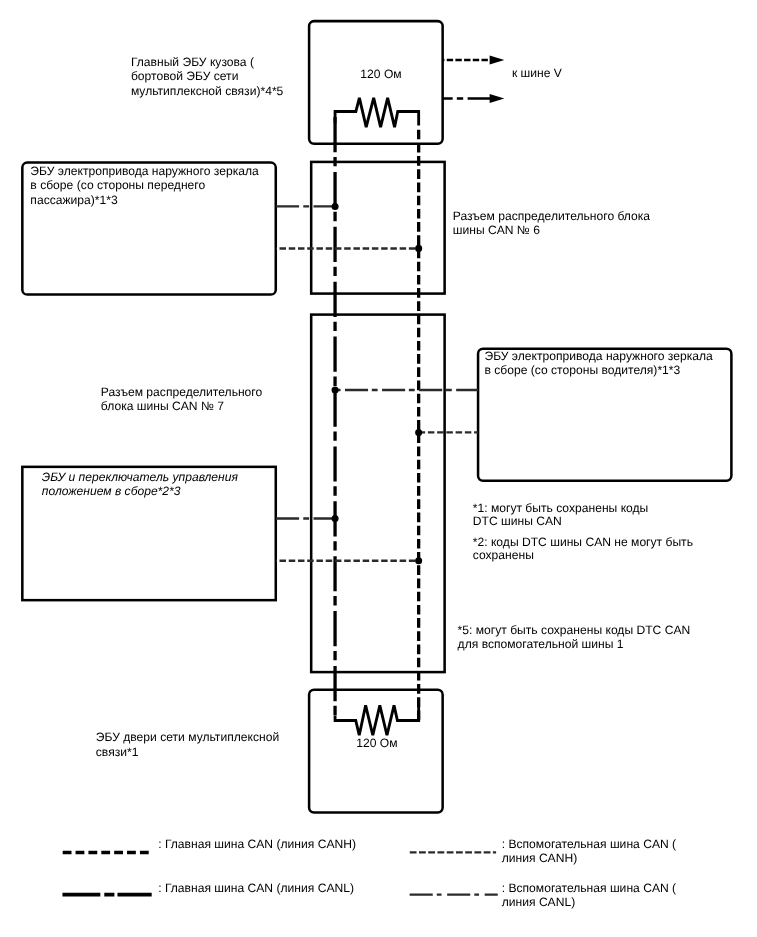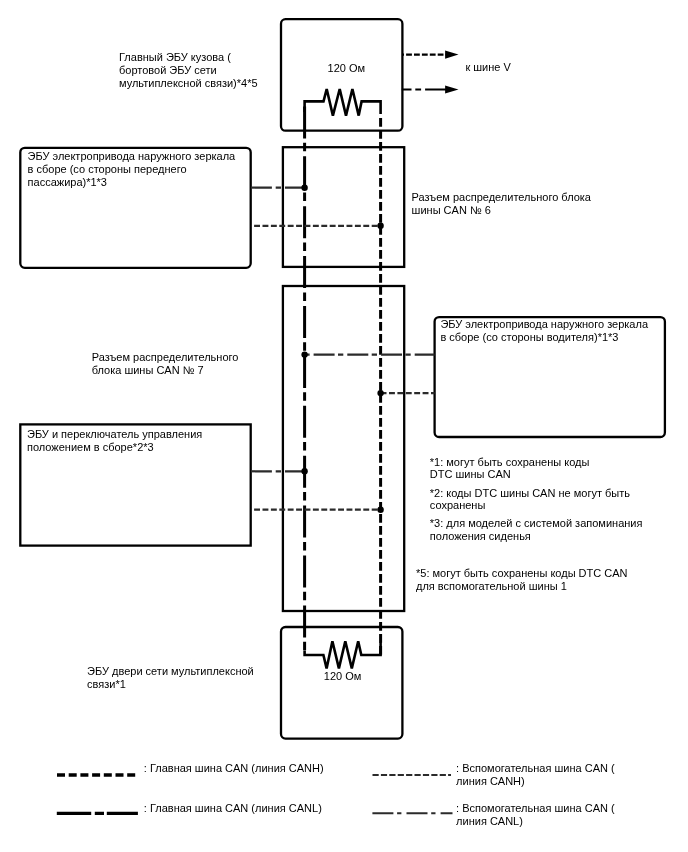--- a/index.html
+++ b/index.html
@@ -85,34 +85,32 @@
 мультиплексной связи)*4*5</div>
   <div class="lbl" style="left:27.6px;top:150.1px;">ЭБУ электропривода наружного зеркала
 в сборе (со стороны переднего
 пассажира)*1*3</div>
   <div class="lbl" style="left:411.6px;top:191.1px;">Разъем распределительного блока
 шины CAN № 6</div>
   <div class="lbl" style="left:91.7px;top:351.3px;">Разъем распределительного
 блока шины CAN № 7</div>
   <div class="lbl" style="left:440.4px;top:318.3px;">ЭБУ электропривода наружного зеркала
 в сборе (со стороны водителя)*1*3</div>
-  <div class="lbl" style="left:27px;top:428.4px;">ЭБУ и переключатель управления
+  <div class="lbl" style="left:38px;top:428.4px;font-style:italic;">ЭБУ и переключатель управления
 положением в сборе*2*3</div>
   <div class="lbl" style="left:87.1px;top:665.1px;">ЭБУ двери сети мультиплексной
 связи*1</div>
   <div class="lbl" style="left:327.6px;top:61.7px;">120 Ом</div>
   <div class="lbl" style="left:323.8px;top:670px;">120 Ом</div>
   <div class="lbl" style="left:465.4px;top:60.7px;">к шине V</div>
 
   <div class="lbl" style="left:429.8px;top:455.5px;">*1: могут быть сохранены коды
 DTC шины CAN</div>
   <div class="lbl" style="left:429.8px;top:486.6px;">*2: коды DTC шины CAN не могут быть
 сохранены</div>
-  <div class="lbl" style="left:429.8px;top:517.2px;">*3: для моделей с системой запоминания
-положения сиденья</div>
   <div class="lbl" style="left:416px;top:566.9px;">*5: могут быть сохранены коды DTC CAN
 для вспомогательной шины 1</div>
 
   <div class="lbl" style="left:143.8px;top:762px;">: Главная шина CAN (линия CANH)</div>
   <div class="lbl" style="left:456.1px;top:762px;">: Вспомогательная шина CAN (
 линия CANH)</div>
   <div class="lbl" style="left:143.8px;top:801.8px;">: Главная шина CAN (линия CANL)</div>
   <div class="lbl" style="left:456.1px;top:801.8px;">: Вспомогательная шина CAN (
 линия CANL)</div>
 

